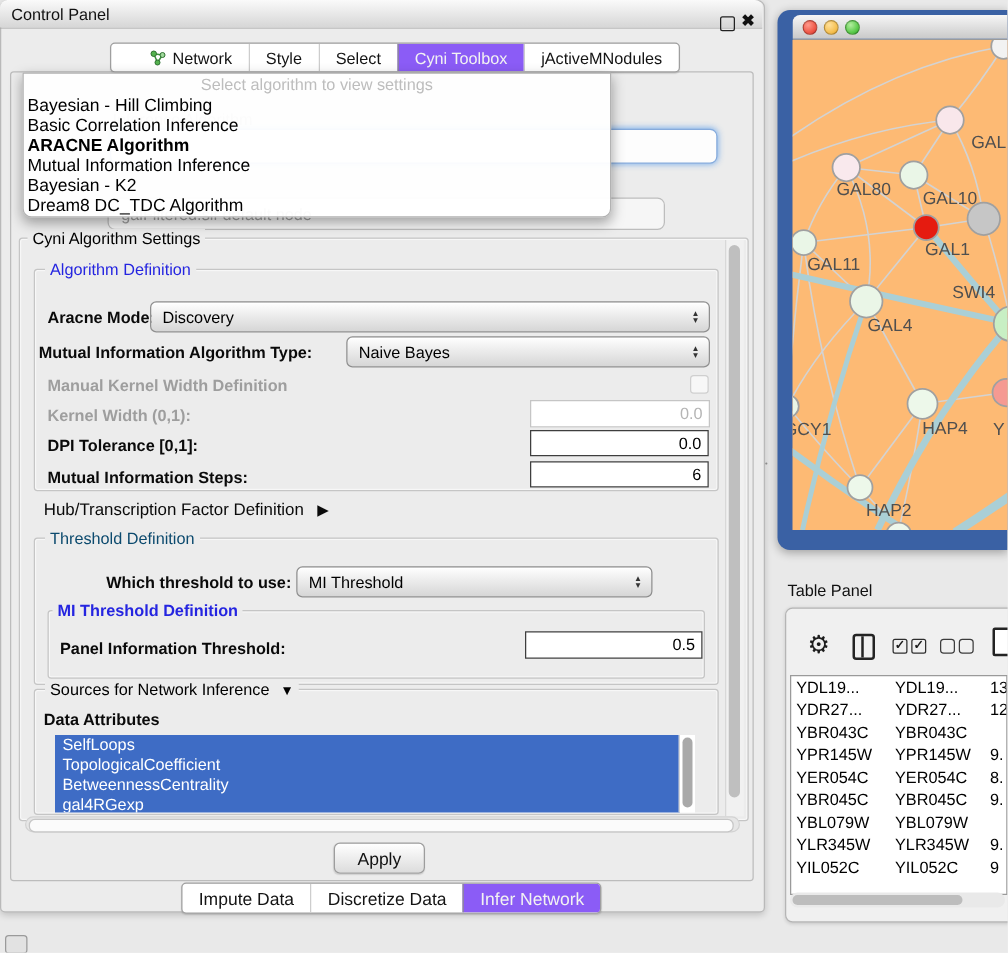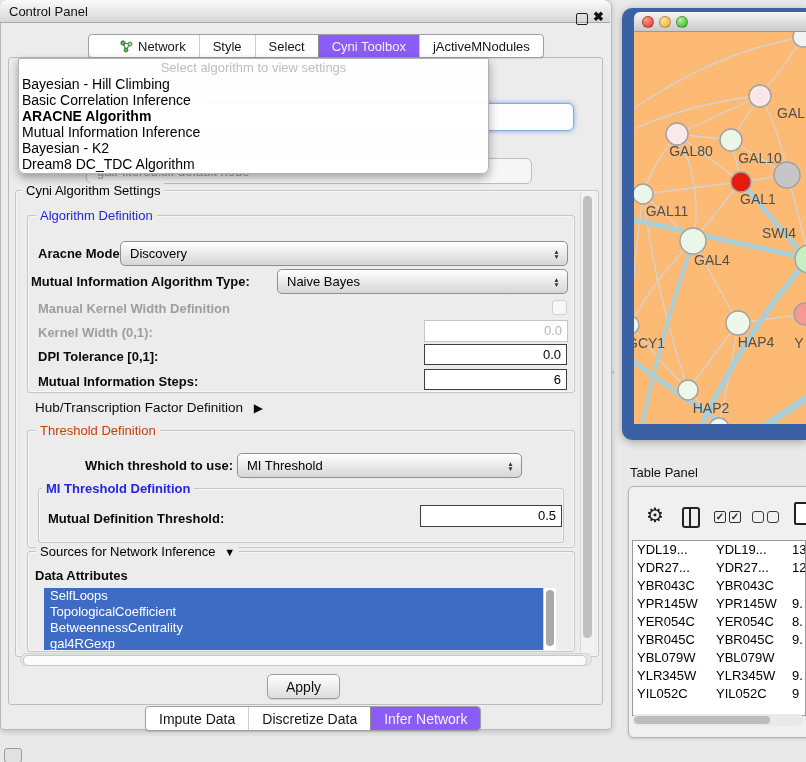--- a/index.html
+++ b/index.html
@@ -187,34 +187,34 @@
 
 <div class="lbl" style="left:38px;top:374px;">Mutual Information Steps:</div>
 <div class="field" style="left:424px;top:369px;width:131px;height:19px;">6</div>
 
 <div class="abs" style="left:35px;top:400px;font-size:13.5px;color:#0a0a0a;">
   <span>Hub/Transcription Factor Definition</span>
   <span style="font-size:12px;margin-left:7px;">▶</span>
 </div>
 
 <div class="abs group" style="left:27px;top:430px;width:546px;height:116px;"></div>
-<div class="legend" style="left:36px;top:423px;color:#c2410c;">Threshold Definition</div>
+<div class="legend" style="left:36px;top:423px;color:#0c4a6e;">Threshold Definition</div>
 
 <div class="lbl" style="left:85px;top:458px;">Which threshold to use:</div>
 <div class="combo" style="left:237px;top:453px;width:283px;height:23px;">
   <span class="val">MI Threshold</span>
   <span class="arr">
       <span>▲</span>
       <span>▼</span>
     </span>
 </div>
 
 <div class="abs group" style="left:38px;top:488px;width:524px;height:53px;"></div>
 <div class="legend" style="left:42px;top:481px;color:#2525e0;font-weight:bold;">MI Threshold Definition</div>
-<div class="lbl" style="left:48px;top:511px;">Mutual Definition Threshold:</div>
+<div class="lbl" style="left:48px;top:511px;">Panel Information Threshold:</div>
 <div class="field" style="left:420px;top:505px;width:130px;height:20px;">0.5</div>
 
 <div class="abs group" style="left:27px;top:551px;width:546px;height:99px;"></div>
 <div class="legend" style="left:36px;top:544px;">
   <span>Sources for Network Inference</span>
   <span style="font-size:11px;margin-left:5px;">▼</span>
 </div>
 <div class="lbl" style="left:35px;top:568px;">Data Attributes</div>
 <div class="abs slist">
   <div class="sitem">SelfLoops</div>

